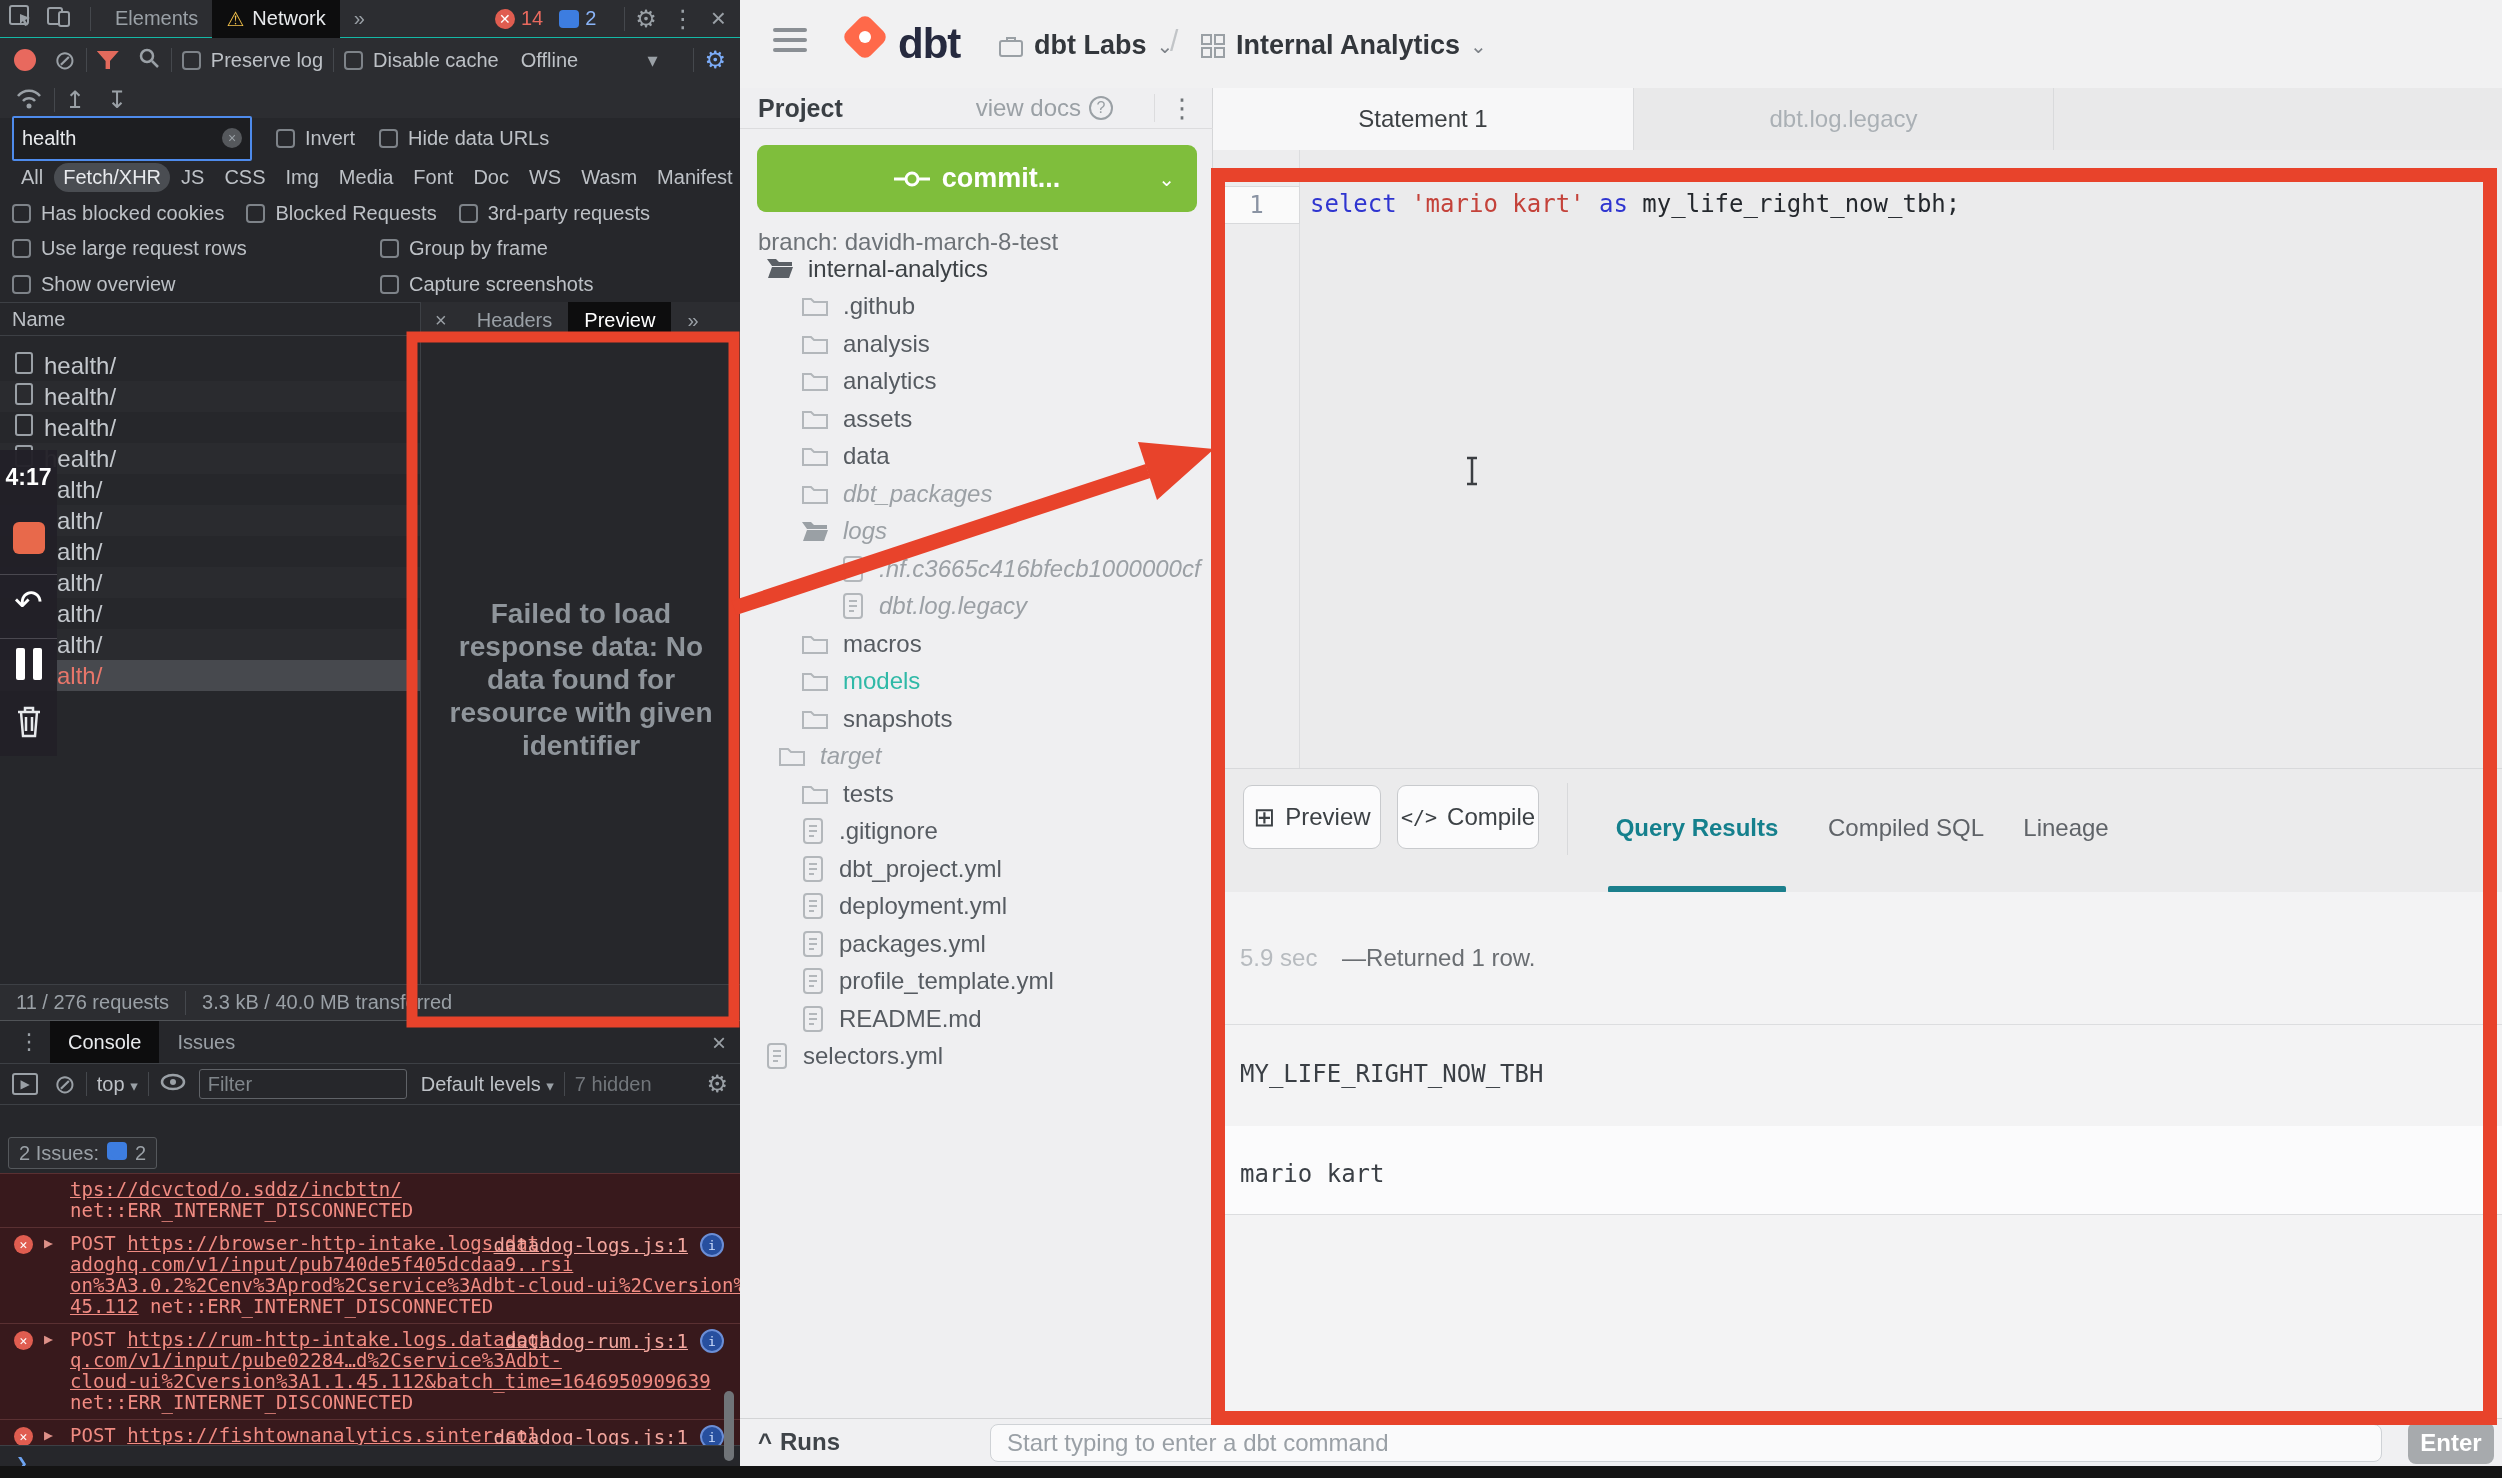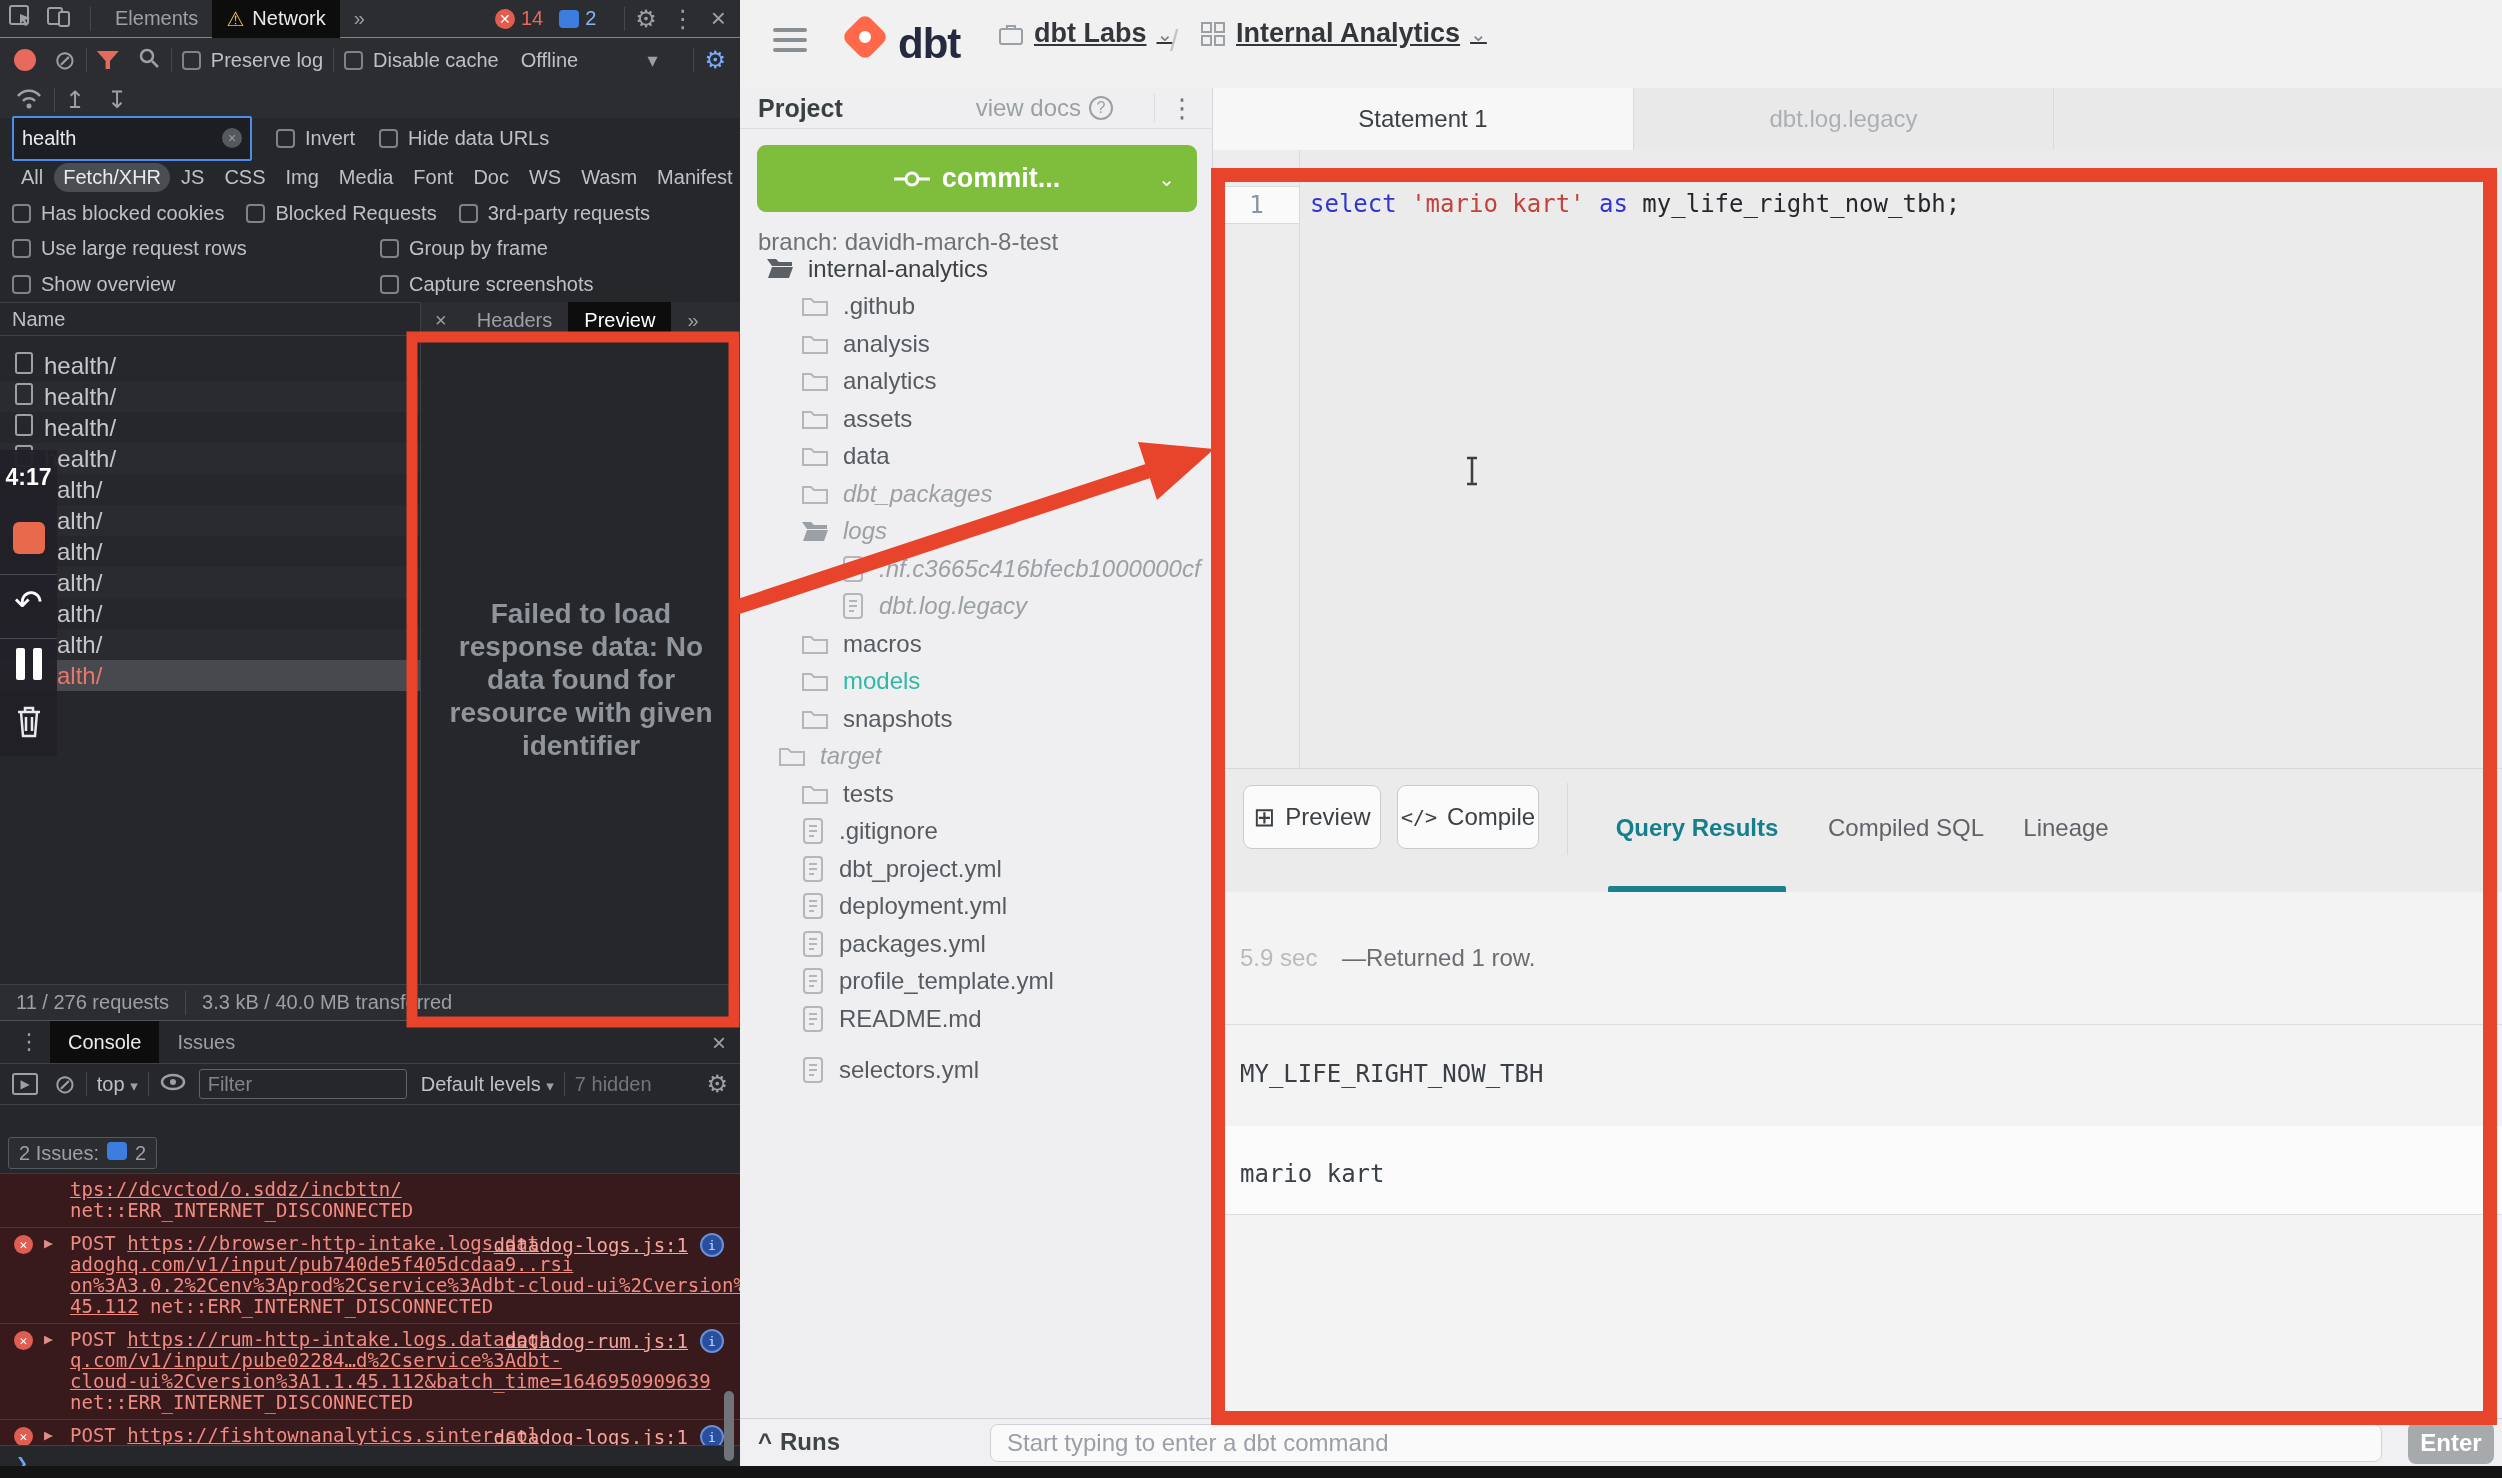--- a/index.html
+++ b/index.html
@@ -89,21 +89,21 @@
   .pausebars i{display:block;width:9px;height:32px;background:#fff;border-radius:2px;}
 
   
   #dbt{position:absolute;left:740px;top:0;width:1762px;height:1466px;background:#86efac;color:#3c4145;}
   #dbt-header{position:absolute;left:0;top:0;width:1762px;height:88px;background:#f1f1f2;border-bottom:1px solid #d9dadc;}
   .burger{position:absolute;left:33px;top:28px;width:34px;}
   .burger i{display:block;height:4px;background:#8a8f94;border-radius:2px;margin-bottom:6px;}
   .logo-diamond{position:absolute;left:108px;top:20px;width:34px;height:34px;background:#ff694a;border-radius:8px;transform:rotate(45deg);}
   .logo-dot{position:absolute;left:119px;top:31px;width:12px;height:12px;border-radius:50%;background:#fff;}
   .logo-text{position:absolute;left:158px;top:20px;font-size:42px;font-weight:bold;color:#262a3f;letter-spacing:-1px;}
-  .hdr-item{position:absolute;top:18px;font-size:27px;font-weight:bold;color:#33373c;display:flex;align-items:center;gap:10px;text-decoration:underline;}
+  .hdr-item{position:absolute;top:30px;font-size:27px;font-weight:bold;color:#33373c;display:flex;align-items:center;gap:10px;}
   .hdr-chev{color:#7c8187;font-size:20px;font-weight:normal;}
   .hdr-slash{position:absolute;left:430px;top:24px;color:#c2c5c8;font-size:30px;font-weight:normal;}
 
   #sidebar{position:absolute;left:0;top:88px;width:473px;height:1330px;background:#efeff1;border-right:1px solid #d5d6d8;box-sizing:border-box;}
   .sb-head{position:absolute;top:0;left:0;width:473px;height:40px;border-bottom:1px solid #dcdcde;display:flex;align-items:center;}
   .sb-title{margin-left:18px;font-weight:bold;font-size:25px;color:#3a3f44;}
   .viewdocs{position:absolute;right:100px;color:#9aa0a5;font-size:24px;display:flex;align-items:center;gap:8px;}
   .qmark{width:24px;height:24px;border:2px solid #9aa0a5;border-radius:50%;font-size:16px;display:flex;align-items:center;justify-content:center;box-sizing:border-box;}
   .sb-kebab{position:absolute;right:18px;color:#6f7478;font-size:26px;}
   .sb-vsep{position:absolute;right:58px;top:6px;width:1px;height:28px;background:#dcdcde;}
@@ -687,21 +687,21 @@
           </div>
           <div class="tree-row" style="padding-left: 60px;">
             <span class="tico">
               <svg width="26" height="28" viewBox="0 0 26 28">
                 <rect x="4" y="2" width="18" height="24" rx="3" fill="none" stroke="#b3b7bb" stroke-width="2"></rect>
                 <path d="M9 9 h8 M9 14 h8 M9 19 h5" stroke="#b3b7bb" stroke-width="2"></path>
               </svg>
             </span>
             <span>README.md</span>
           </div>
-          <div class="tree-row" style="padding-left: 60px; margin-top: 14px;">
+          <div class="tree-row" style="padding-left: 24px;">
             <span class="tico">
               <svg width="26" height="28" viewBox="0 0 26 28">
                 <rect x="4" y="2" width="18" height="24" rx="3" fill="none" stroke="#b3b7bb" stroke-width="2"></rect>
                 <path d="M9 9 h8 M9 14 h8 M9 19 h5" stroke="#b3b7bb" stroke-width="2"></path>
               </svg>
             </span>
             <span>selectors.yml</span>
           </div>
         </div>
     </div>

